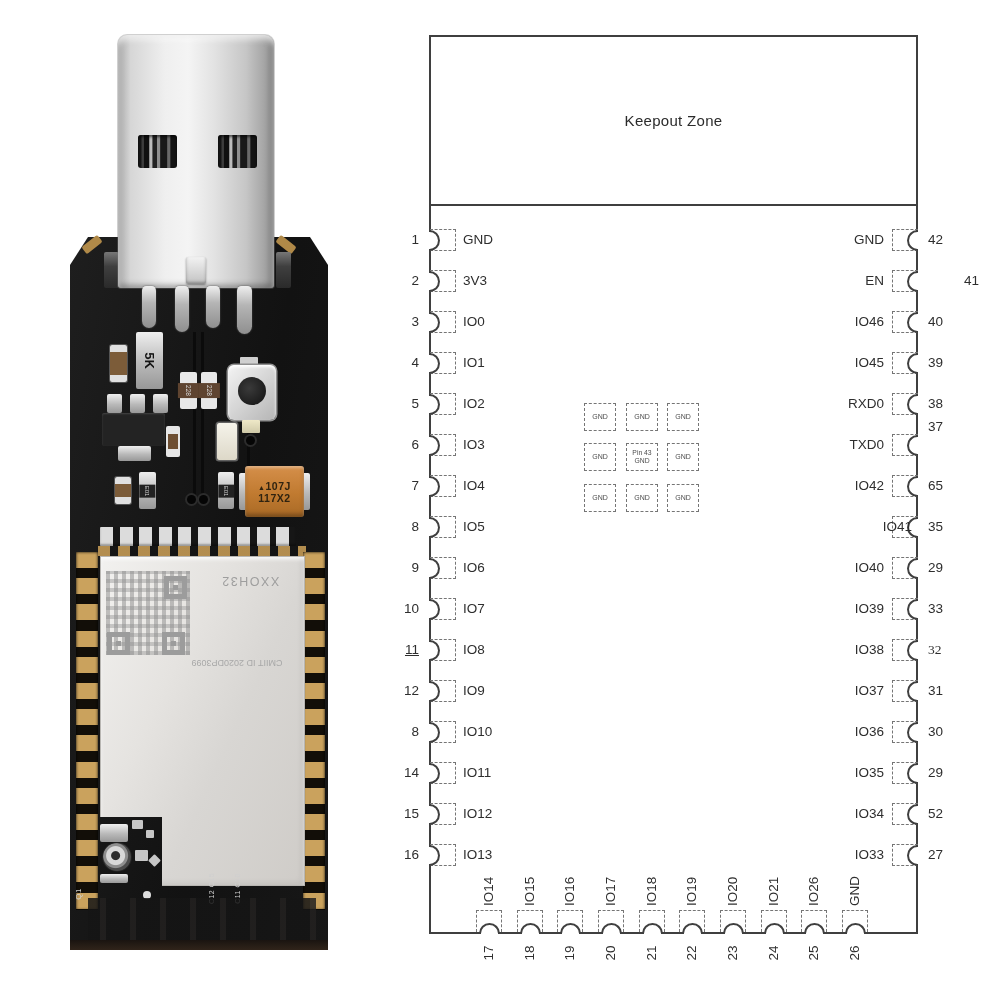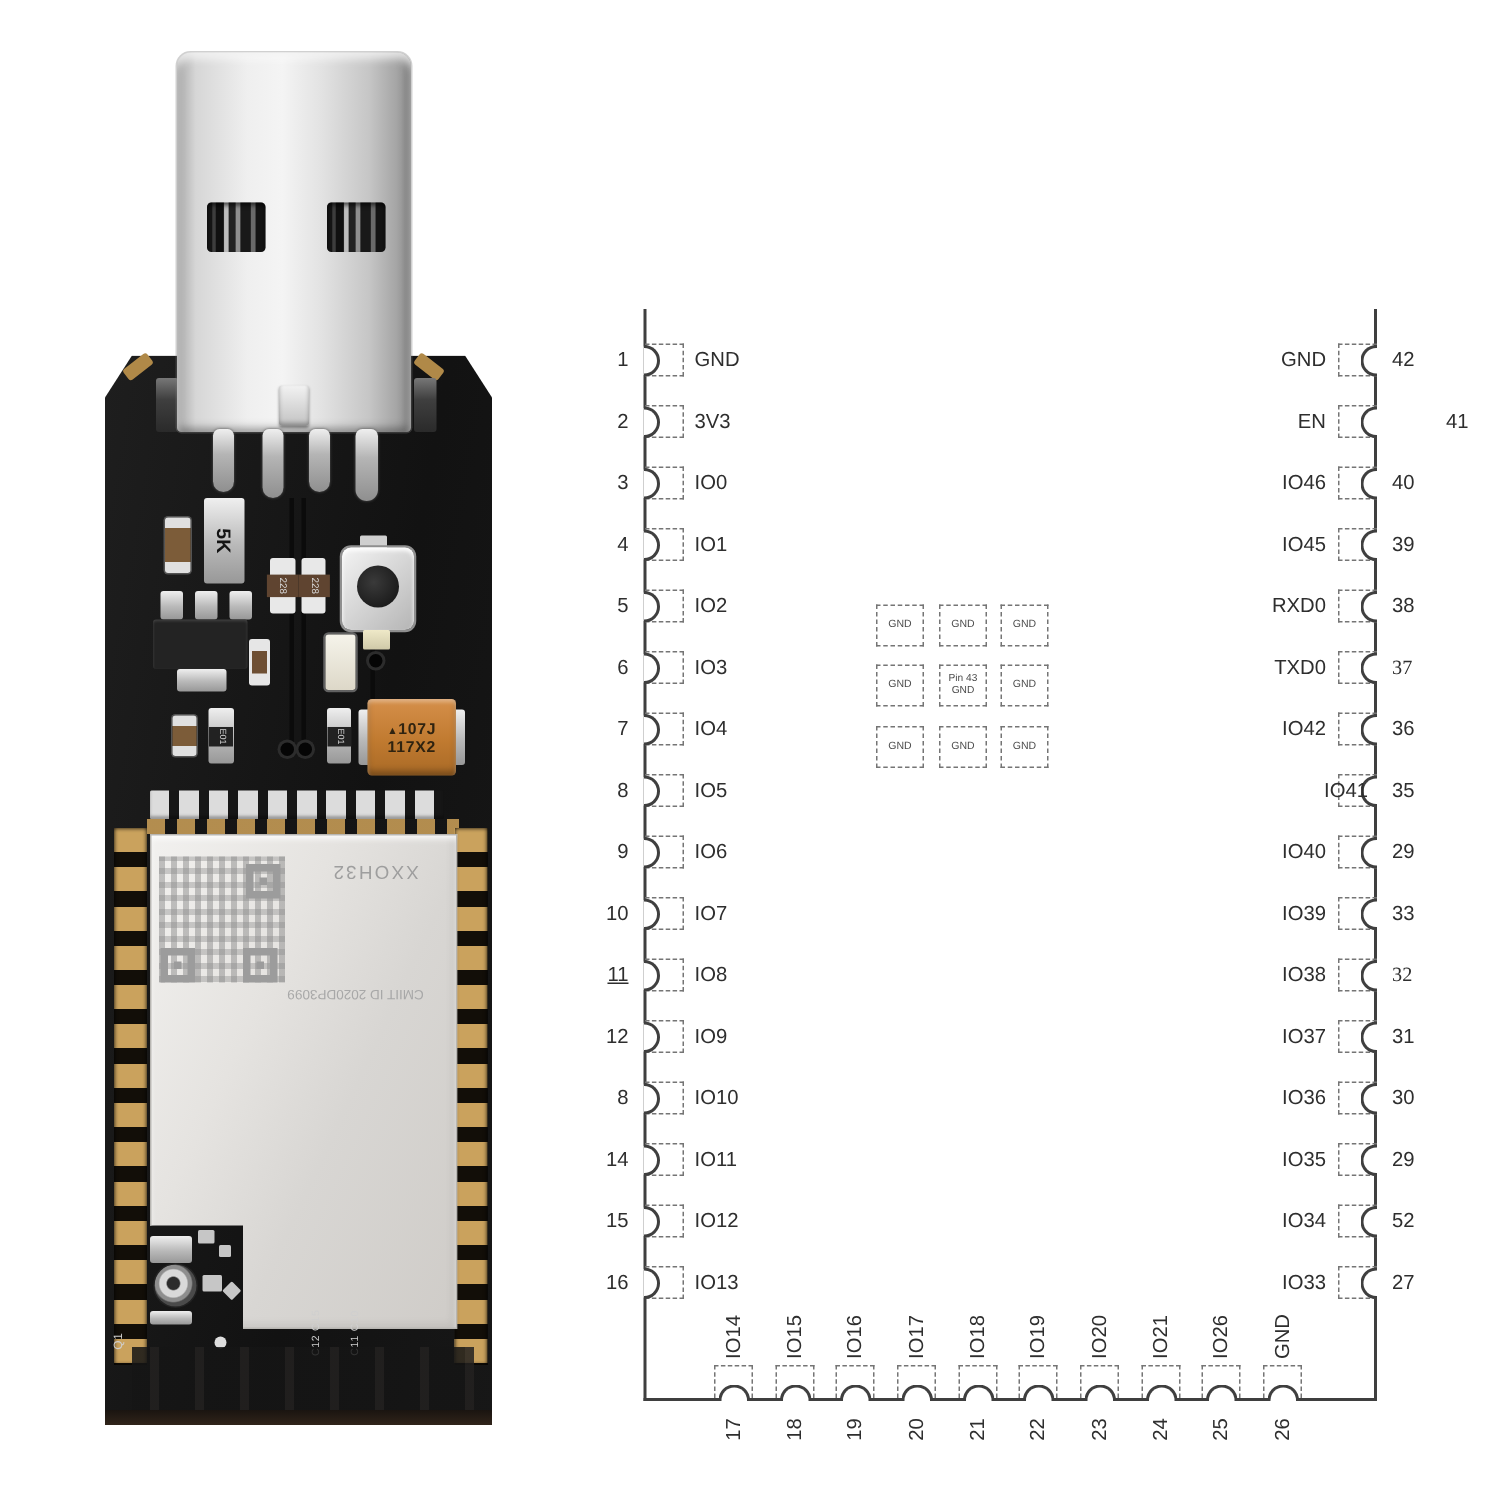--- a/index.html
+++ b/index.html
@@ -168,20 +168,23 @@
     <div class="silk" style="left:72px;top:888px;width:16px;height:12px;font-size:8px;transform:rotate(-90deg);">Q1</div>
     <div class="abs" style="left:143px;top:891px;width:8px;height:8px;border-radius:50%;background:#dedede;"></div>
     <div class="silk" style="left:190px;top:883px;width:46px;height:11px;transform:rotate(-90deg);">C12 C15</div>
     <div class="silk" style="left:216px;top:883px;width:46px;height:11px;transform:rotate(-90deg);">C11 C10</div>
 
     <div class="abs" style="left:88px;top:898px;width:228px;height:46px;opacity:.85;background:repeating-linear-gradient(90deg,#151515 0 12px,#232120 12px 18px,#151515 18px 30px);"></div>
     <div class="abs" style="left:70px;top:940px;width:258px;height:10px;background:linear-gradient(180deg,#1a1410,#30241a);"></div>
   </div>
 
   <div id="diagram">
+    <div id="keepout">
+      <span>Keepout Zone</span>
+    </div>
     <div class="kline" style="left:429px;top:206px;width:2px;height:728px;"></div>
     <div class="kline" style="left:916px;top:206px;width:2px;height:728px;"></div>
     <div class="kline" style="left:429px;top:932px;width:489px;height:2px;"></div>
 
   <div class="pnum num-left" style="left: 381px; top: 231px; width: 38px;">1</div>
       <div class="pad pad-left" style="left: 430px; top: 229px;"></div>
       <div class="notch notch-left" style="left: 429px; top: 230px;"></div>
       <div class="plab lab-left" style="left: 463px; top: 231px; width: 140px;">GND</div>
       <div class="pnum num-left" style="left: 381px; top: 272px; width: 38px;">2</div>
       <div class="pad pad-left" style="left: 430px; top: 270px;"></div>
@@ -256,25 +259,25 @@
       <div class="notch notch-right" style="left: 907px; top: 312px;"></div>
       <div class="plab lab-right" style="left: 744px; top: 313px; width: 140px;">IO46</div>
       <div class="pnum num-right" style="left: 928px; top: 354px; width: 40px;">39</div>
       <div class="pad pad-right" style="left: 892px; top: 352px;"></div>
       <div class="notch notch-right" style="left: 907px; top: 353px;"></div>
       <div class="plab lab-right" style="left: 744px; top: 354px; width: 140px;">IO45</div>
       <div class="pnum num-right" style="left: 928px; top: 395px; width: 40px;">38</div>
       <div class="pad pad-right" style="left: 892px; top: 393px;"></div>
       <div class="notch notch-right" style="left: 907px; top: 394px;"></div>
       <div class="plab lab-right" style="left: 744px; top: 395px; width: 140px;">RXD0</div>
-      <div class="pnum num-right" style="left: 928px; top: 436px; width: 40px; font-family: Liberation Serif, serif;">37</div>
+      <div class="pnum num-right" style="left: 928px; top: 418px; width: 40px;">37</div>
       <div class="pad pad-right" style="left: 892px; top: 434px;"></div>
       <div class="notch notch-right" style="left: 907px; top: 435px;"></div>
       <div class="plab lab-right" style="left: 744px; top: 436px; width: 140px;">TXD0</div>
-      <div class="pnum num-right" style="left: 928px; top: 477px; width: 40px;">36</div>
+      <div class="pnum num-right" style="left: 928px; top: 477px; width: 40px;">65</div>
       <div class="pad pad-right" style="left: 892px; top: 475px;"></div>
       <div class="notch notch-right" style="left: 907px; top: 476px;"></div>
       <div class="plab lab-right" style="left: 744px; top: 477px; width: 140px;">IO42</div>
       <div class="pnum num-right" style="left: 928px; top: 518px; width: 40px;">35</div>
       <div class="pad pad-right" style="left: 892px; top: 516px;"></div>
       <div class="notch notch-right" style="left: 907px; top: 517px;"></div>
       <div class="plab lab-right" style="left: 772px; top: 518px; width: 140px;">IO41</div>
       <div class="pnum num-right" style="left: 928px; top: 559px; width: 40px;">29</div>
       <div class="pad pad-right" style="left: 892px; top: 557px;"></div>
       <div class="notch notch-right" style="left: 907px; top: 558px;"></div>

